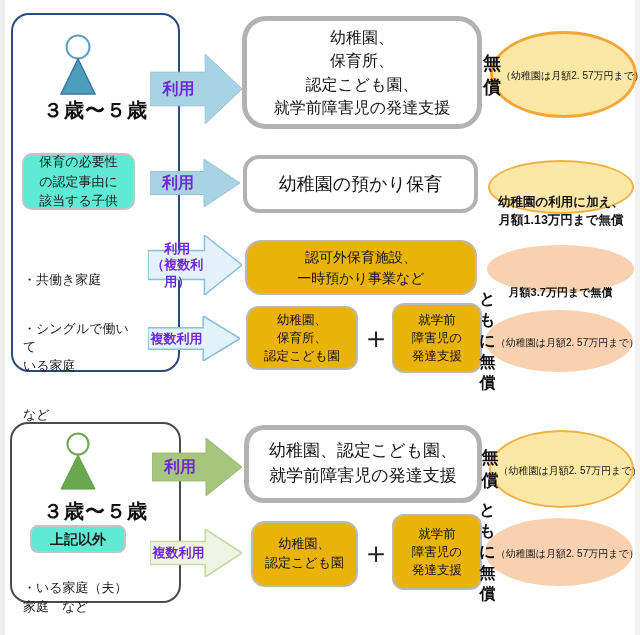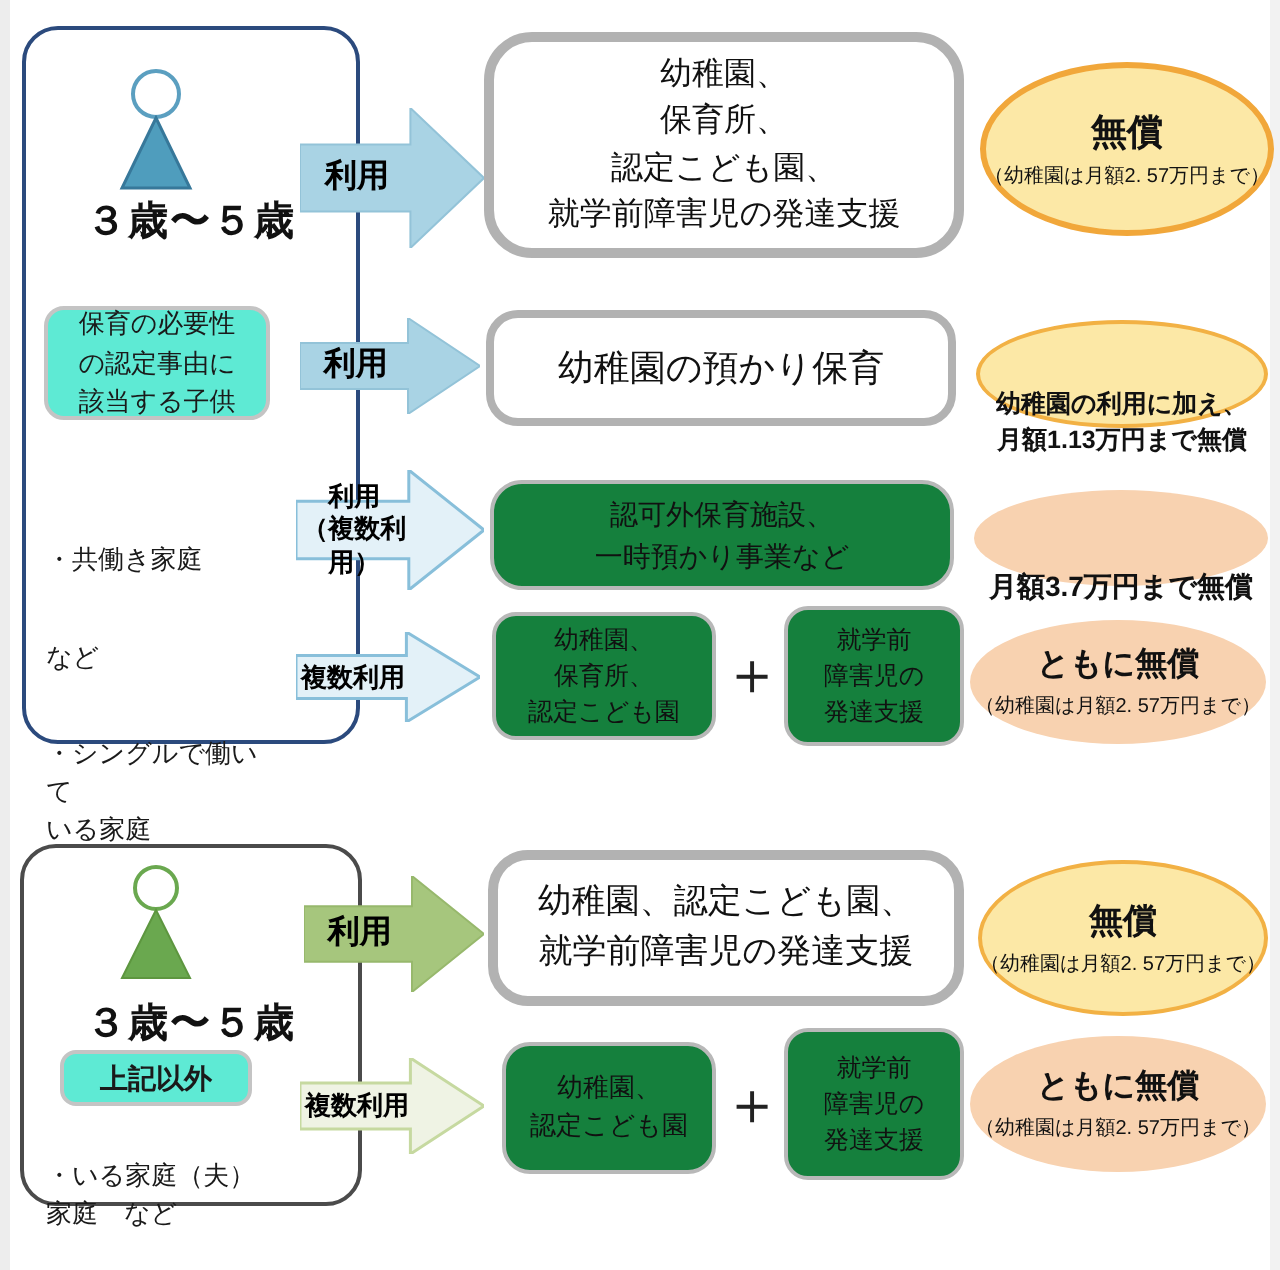--- a/index.html
+++ b/index.html
@@ -38,86 +38,86 @@
   }
   .examples{position:absolute;font-size:13px;line-height:1.45;white-space:pre-line;}
   .examples .ex{margin-bottom:11px;white-space:pre-line;}
 
   
   .arrow{position:absolute;}
   .arrow svg{width:100%;height:100%;display:block;}
   .arrow .lbl{
     position:absolute;left:0;top:50%;width:62%;
     transform:translateY(-50%);
-    text-align:center;font-weight:bold;color:#000000;
+    text-align:center;font-weight:bold;color:#6d28d9;
     white-space:pre-line;line-height:1.25;
   }
   .arrow-blue polygon{fill:#a9d3e4;stroke:#93c3d8;stroke-width:1;}
   .arrow-blue-pale polygon{fill:#e3f1f8;stroke:#88bfda;stroke-width:1.5;}
   .arrow-green polygon{fill:#a6c67d;stroke:#97b86c;stroke-width:1;}
   .arrow-green-pale polygon{fill:#eff3e4;stroke:#c6d9a0;stroke-width:1.5;}
   .lbl-lg{font-size:16px;}
   .lbl-sm{font-size:13px;}
 
   
   .bigbox{
     position:absolute;background:#fff;
     border:5px solid #b2b2b2;border-radius:24px;
     display:flex;align-items:center;justify-content:center;
     text-align:center;white-space:pre-line;color:#111;
     font-size:16px;line-height:1.45;font-weight:500;
   }
   .thinbox{
-    position:absolute;background:#15803d;
+    position:absolute;background:#eab308;
     border:2px solid #b8b8b8;border-radius:14px;
     display:flex;align-items:center;justify-content:center;
     text-align:center;white-space:pre-line;color:#111;
     font-size:12.5px;line-height:1.45;
   }
   .plus{
     position:absolute;font-size:30px;font-weight:500;color:#222;
     text-align:center;line-height:1;
   }
 
   
   .oval{
     position:absolute;border-radius:50%;
-    display:flex;flex-direction:column;align-items:center;justify-content:center;
+    display:flex;flex-direction:row;align-items:center;justify-content:center;
     text-align:center;
   }
   .oval.yellow{background:#fce8a6;border:3px solid #f1a73a;}
   .oval.yellow.thin{border-width:2px;border-color:#f2b144;}
   .oval.peach{background:#f8d2b0;border:none;}
   .oval .title{font-weight:bold;font-size:18px;color:#111;}
   .oval .title.md{font-size:16px;}
   .oval .note{font-size:10px;margin-top:3px;color:#111;white-space:nowrap;}
   .oval .body{font-weight:bold;font-size:12.5px;line-height:1.45;white-space:pre-line;color:#111;margin-top:48px;}
-  .oval .body.md{font-size:14px;}
+  .oval .body.md{font-size:11px;}
 </style>
 </head>
 <body>
 
 <div id="canvas">
   <div class="edge"></div>
   <div class="edge r"></div>
 
   <div class="group-box top" style="left:11px;top:13px;width:131px;height:355px;">
     <svg class="abs" style="left:42px;top:18px;" width="46" height="64" viewBox="0 0 46 64">
       <circle cx="23" cy="14" r="11.5" fill="#ffffff" stroke="#5b9fc0" stroke-width="2"></circle>
       <polygon points="23,26 6,61 40,61" fill="#4f9dbd" stroke="#37789a" stroke-width="1.5"></polygon>
     </svg>
     <div class="age-label" style="top:82px;">３歳〜５歳</div>
     <div class="cond-box" style="left:9px;top:138px;width:109px;height:53px;">保育の必要性
 の認定事由に
 該当する子供</div>
     <div class="examples" style="left:10px;top:237px;width:118px;">
       <div class="ex">・共働き家庭</div>
-      <div class="ex">など</div>
       <div class="ex">・シングルで働いて
 いる家庭</div>
+      <div class="ex">など</div>
     </div>
   </div>
 
   <div class="arrow arrow-blue" style="left:150px;top:54px;width:92px;height:70px;">
     <svg viewBox="0 0 100 100" preserveAspectRatio="none">
       <polygon points="0,26 60,26 60,0 100,50 60,100 60,74 0,74" vector-effect="non-scaling-stroke"></polygon>
     </svg>
     <div class="lbl lbl-lg">利用</div>
   </div>
   <div class="bigbox" style="left:242px;top:16px;width:230px;height:103px;">幼稚園、

